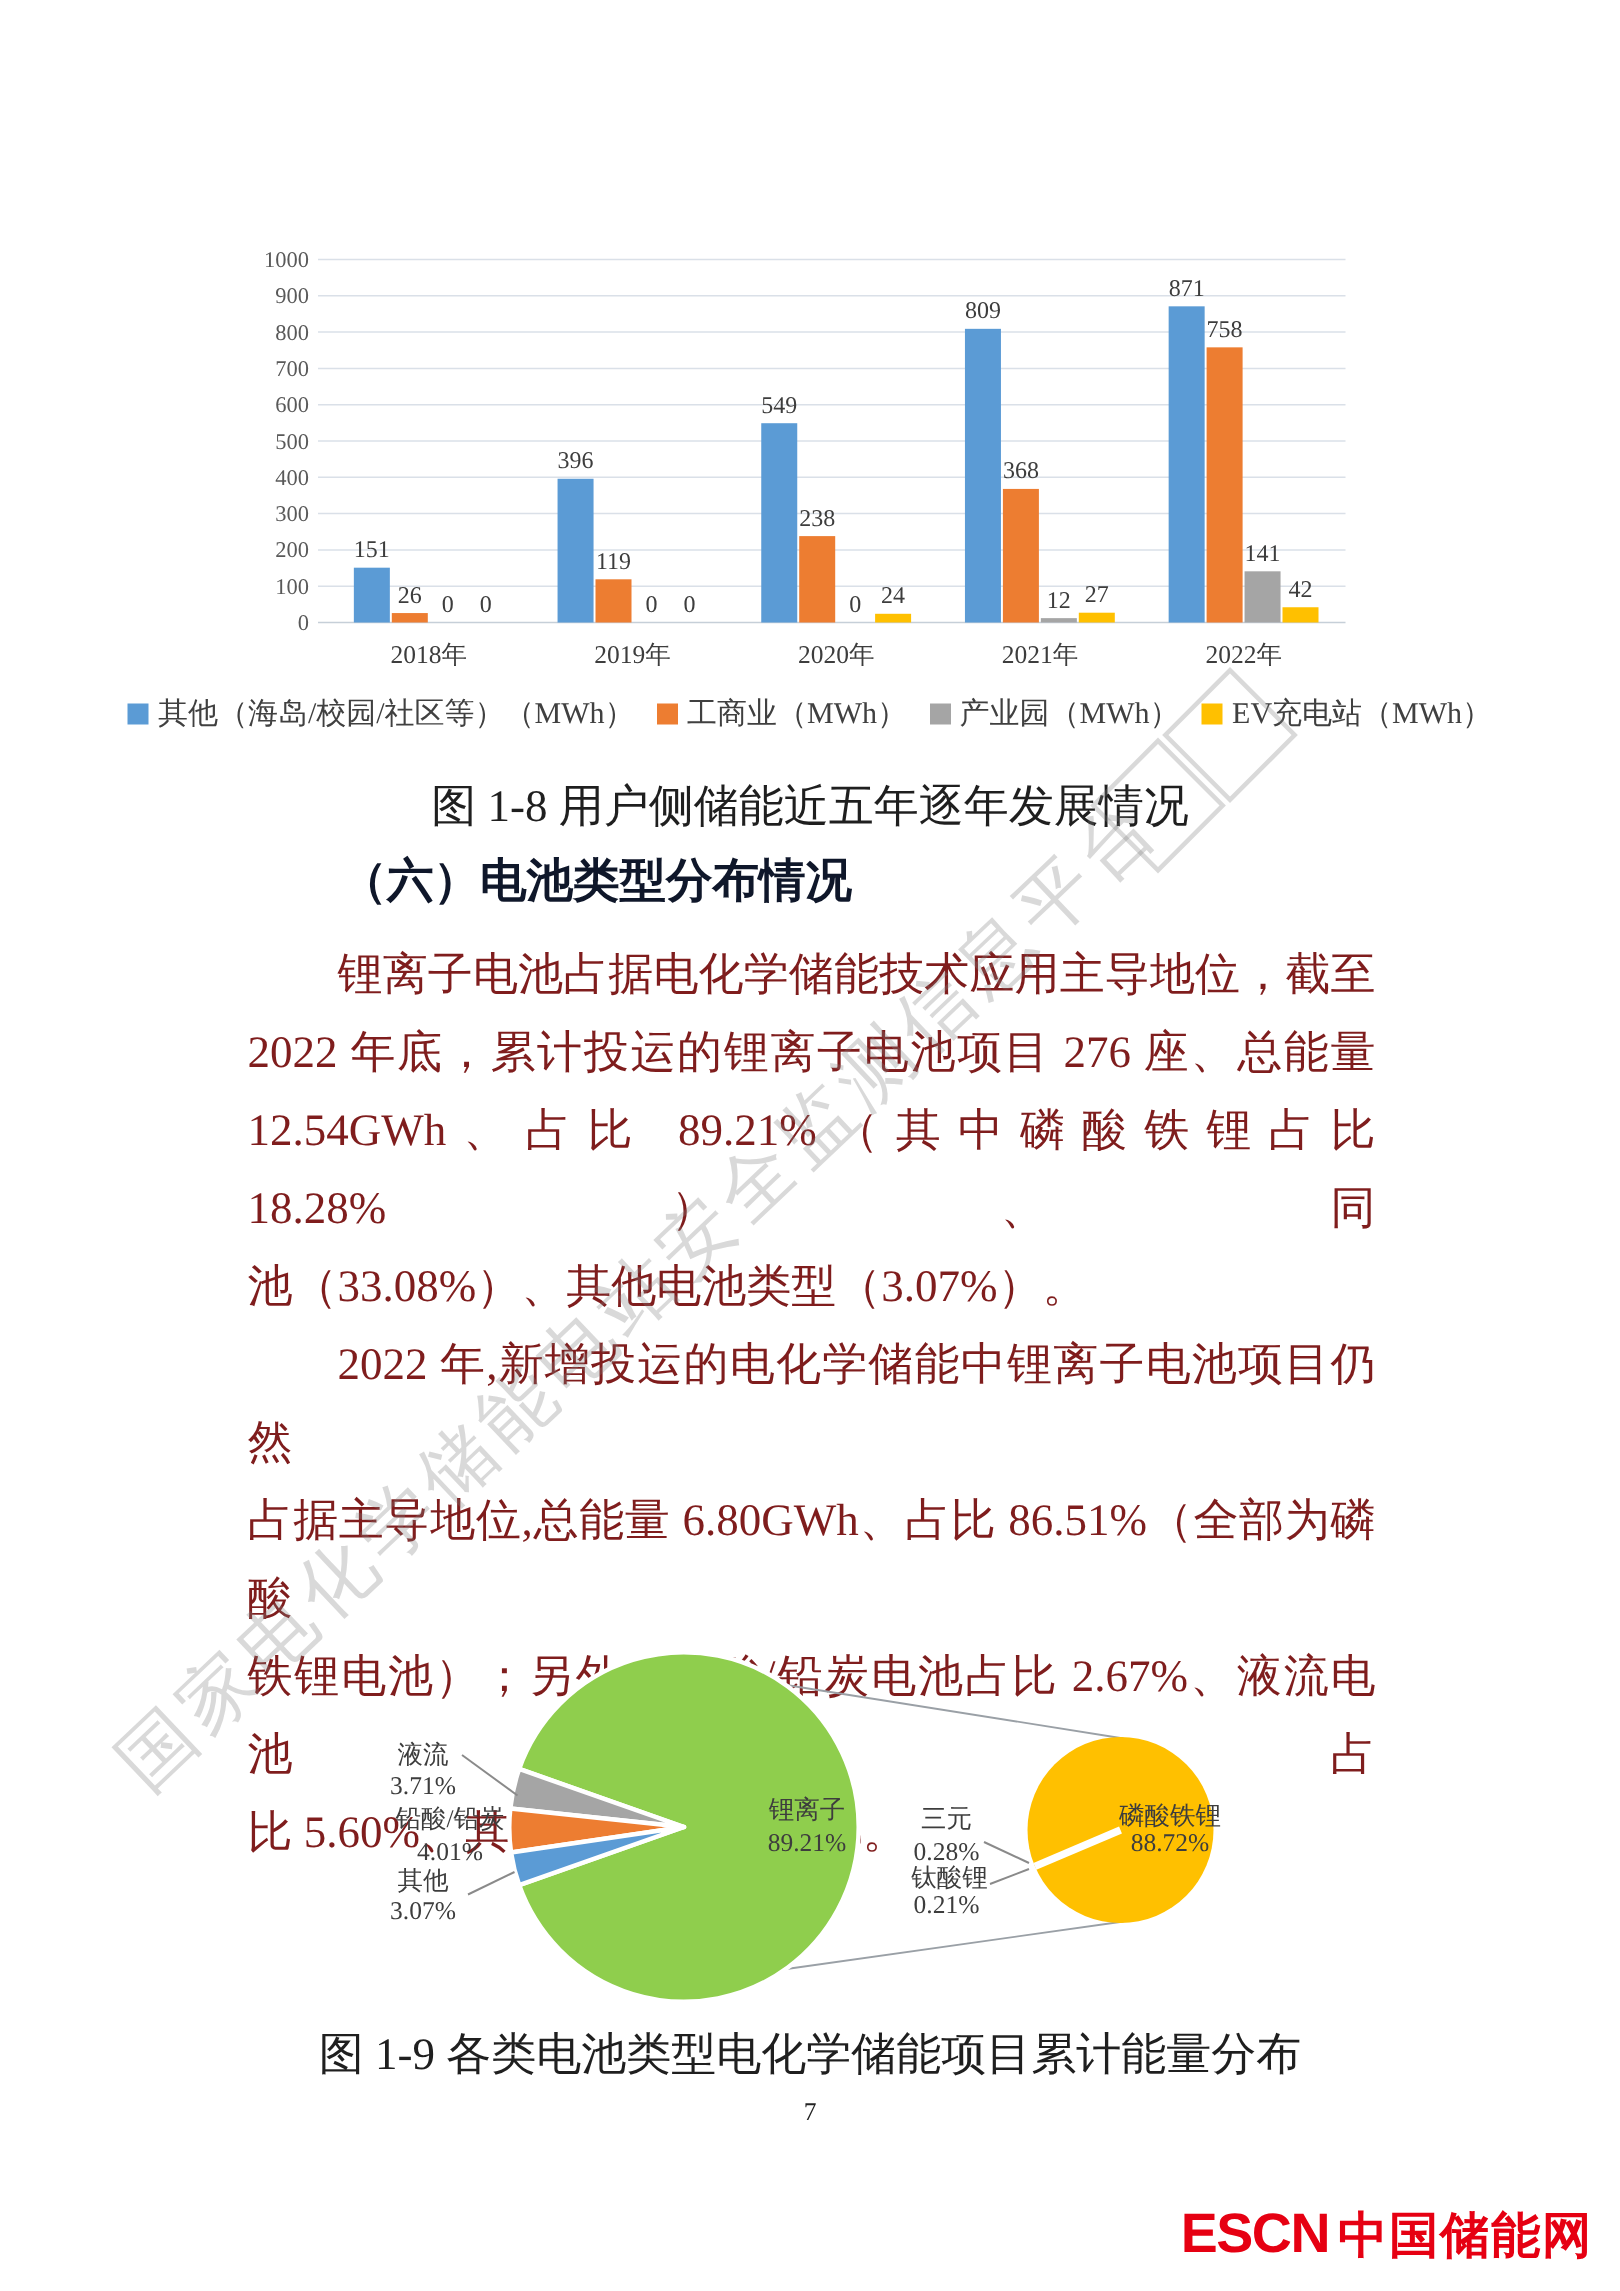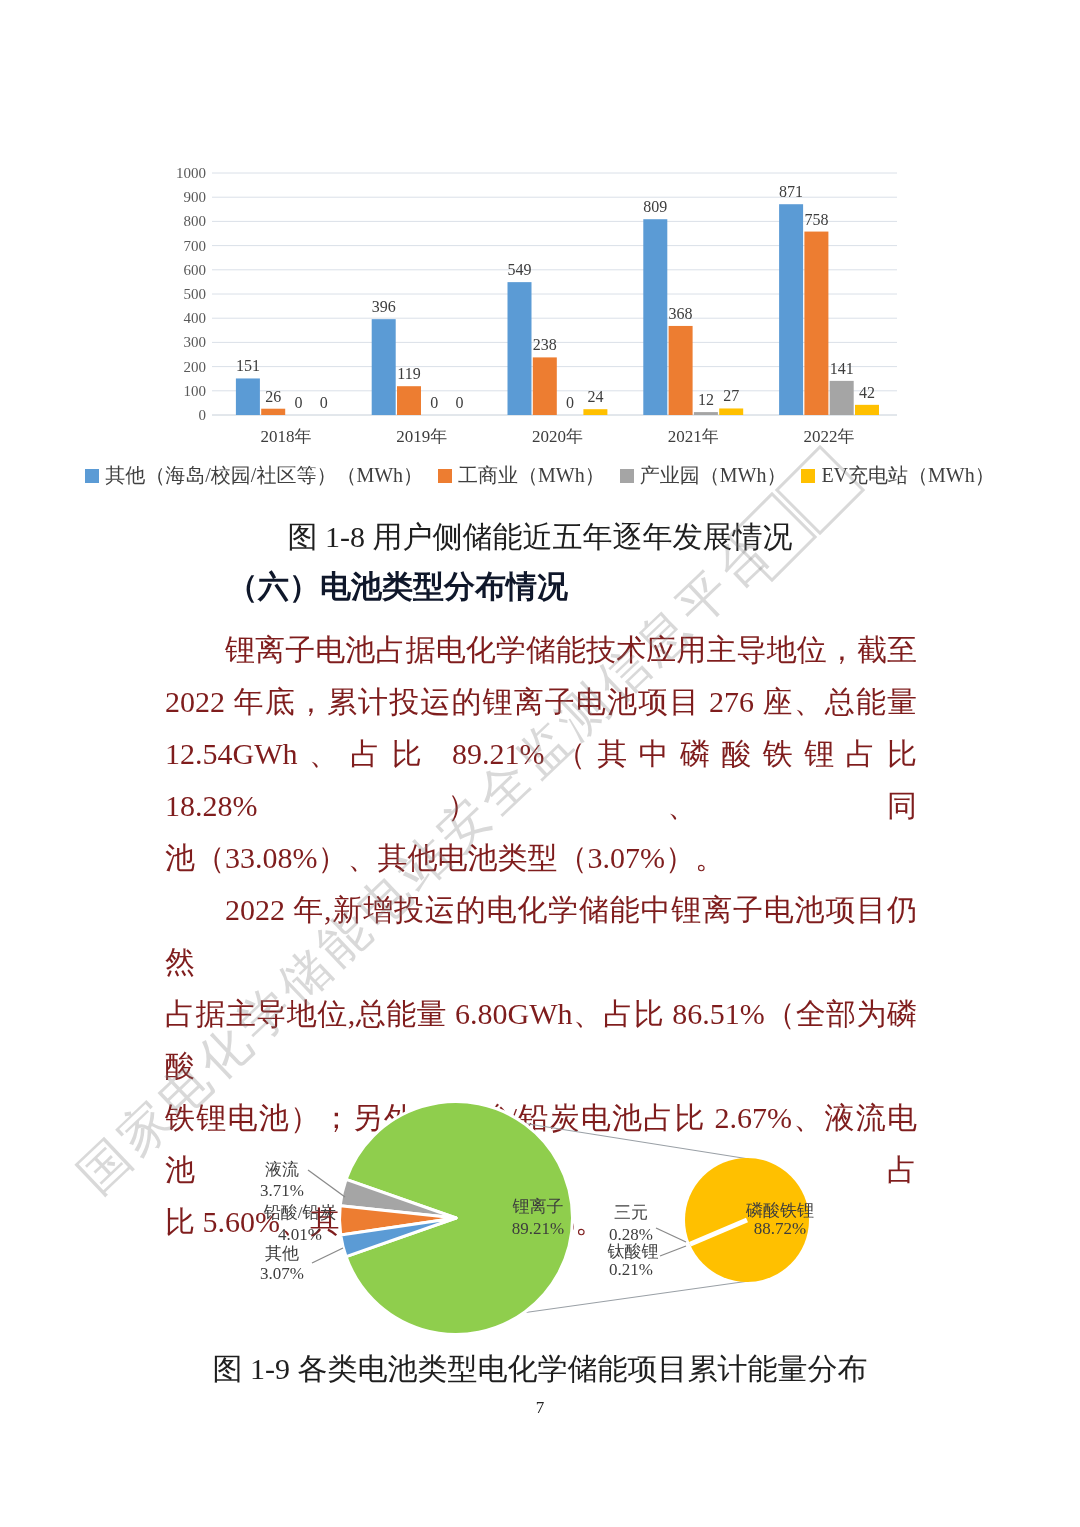--- a/index.html
+++ b/index.html
@@ -188,14 +188,18 @@
     </svg>
 
   <div class="caption" id="cap2">图 1-9 各类电池类型电化学储能项目累计能量分布</div>
 
   <div id="pagenum">7</div>
 
   <div id="watermark">国家电化学储能电站安全监测信息平台</div>
   <div class="wm-diamond" id="wmd1"></div>
   <div class="wm-diamond" id="wmd2"></div>
 
+  <div id="logo" style="color: rgb(230, 0, 18);">
+    <span class="escn">ESCN</span>
+    <span class="cn">中国储能网</span>
+  </div>
 
 </div>
 
 </body></html>

